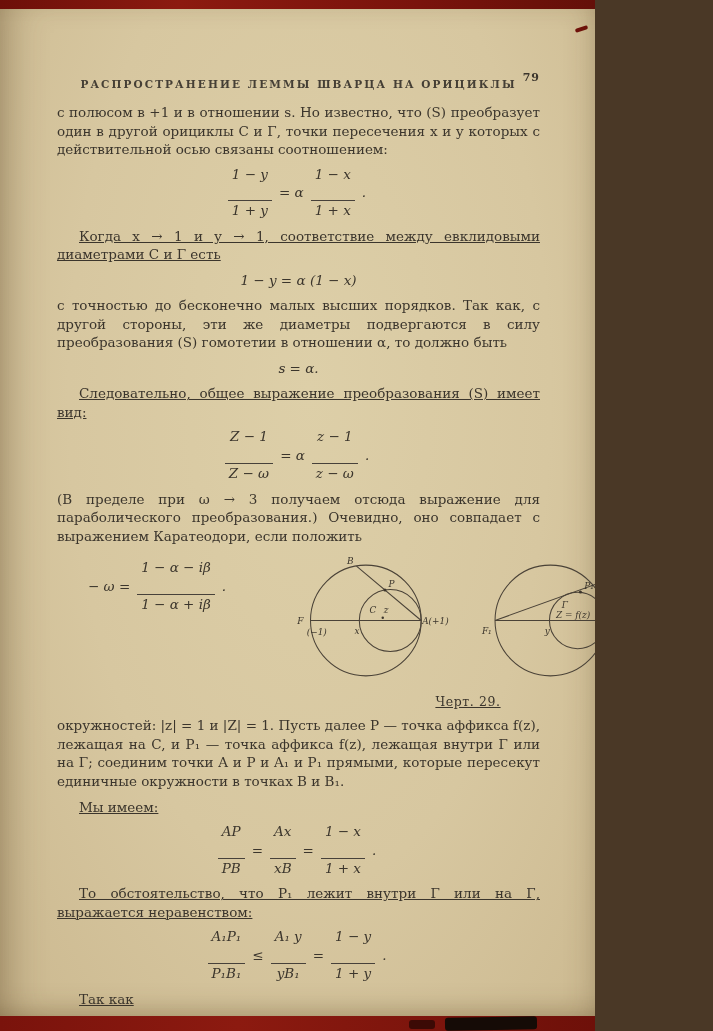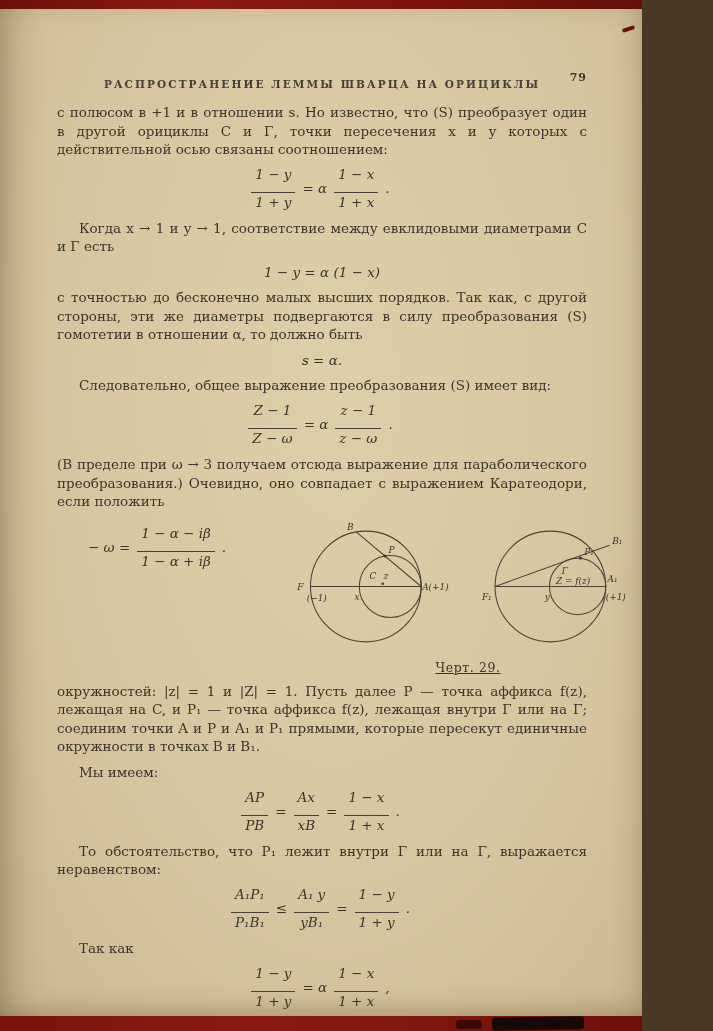--- a/index.html
+++ b/index.html
@@ -3,21 +3,21 @@
 <meta charset="utf-8">
 <style>
   * { box-sizing: border-box; }
   html, body { margin: 0; padding: 0; }
   body {
     width: 713px; height: 1031px;
     background: #4a3826;
     font-family: "DejaVu Serif", "Liberation Serif", serif;
   }
   .scan {
-    position: relative; width: 642px; height: 1031px; overflow: hidden;
+    position: relative; width: 595px; height: 1031px; overflow: hidden;
     background: radial-gradient(ellipse at 52% 38%, #ddcfa8 0%, #d7c7a0 55%, #cbb88f 100%);
     color: #3b352c;
   }
   .band-top {
     position: absolute; top: 0; left: 0; right: 0; height: 9px;
     background: linear-gradient(90deg, #6d0f09, #8c1a10 30%, #7a130c 70%, #641009);
   }
   .band-bottom {
     position: absolute; bottom: 0; left: 0; right: 0; height: 15px;
     background: linear-gradient(90deg, #7a130c, #8c1a10 40%, #6e1009);
@@ -42,31 +42,31 @@
                 inset 0 -24px 30px -24px rgba(85,62,30,.35);
   }
   .header { position: relative; text-align: center; margin-bottom: 14px; height: 16px; }
   .header-title {
     font-size: 10.5px; font-weight: bold; letter-spacing: 2.1px; color: #453f35;
     white-space: nowrap;
   }
   .page-num { position: absolute; right: 0; top: -2px; font-size: 11px; font-weight: bold; letter-spacing: 1px; }
 
   p.body { margin: 7px 0 0 0; font-size: 13.5px; line-height: 18.6px; text-align: justify; }
-  p.indent { text-indent: 22px; }
+  p.indent { text-indent: 22px; text-decoration: underline; }
   p.noindent { text-indent: 0; }
   .it { font-style: italic; }
 
   .formula {
     margin: 8px 0; text-align: center; font-style: italic;
     font-size: 13.5px; line-height: 1.15; color: #3b352c;
   }
   .formula-left { text-align: left; padding-left: 26px; margin: 10px 0 10px 0; }
   .frac { display: inline-block; vertical-align: middle; text-align: center; margin: 0 2px; }
-  .frac .num { display: block; padding: 0 4px 10px 4px; border-bottom: 1px solid #47413a; }
+  .frac .num { display: block; padding: 0 4px 18px 4px; border-bottom: 1px solid #47413a; }
   .frac .den { display: block; padding: 2px 4px 0 4px; }
   .ftext { display: inline-block; vertical-align: middle; margin: 0 5px; }
 
   .twocol { display: flex; margin-top: 5px; }
   .col-left { width: 228px; flex: none; }
   .col-right { flex: 1; }
   .figure-row { display: flex; justify-content: center; align-items: flex-start; gap: 4px; margin-top: 2px; }
   .caption { text-align: center; font-size: 12.5px; letter-spacing: .6px; margin-top: 5px; text-decoration: underline; }
 
   .fig circle, .fig line { stroke: #4a4237; fill: none; stroke-width: 1.1; }

